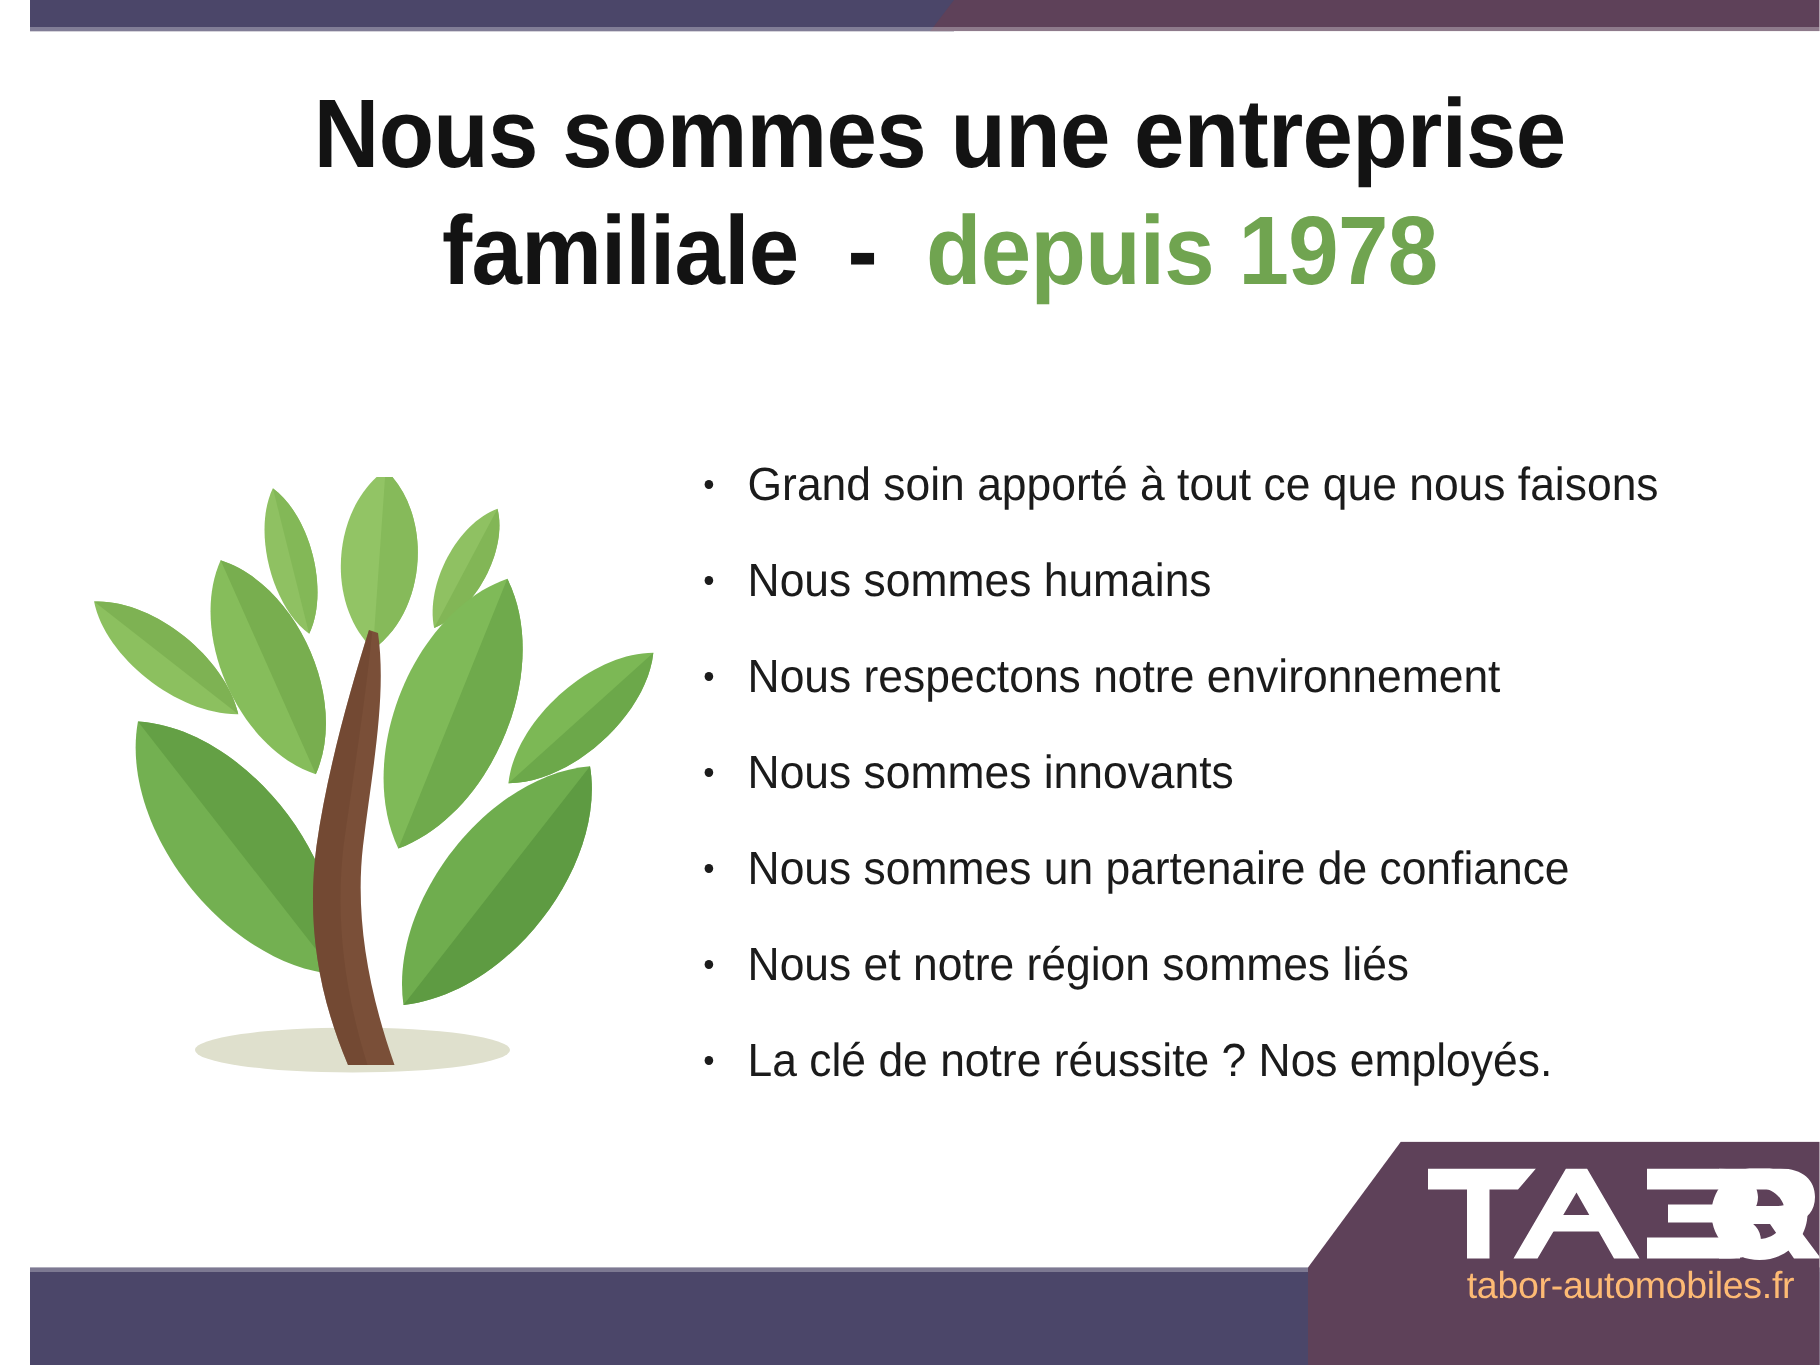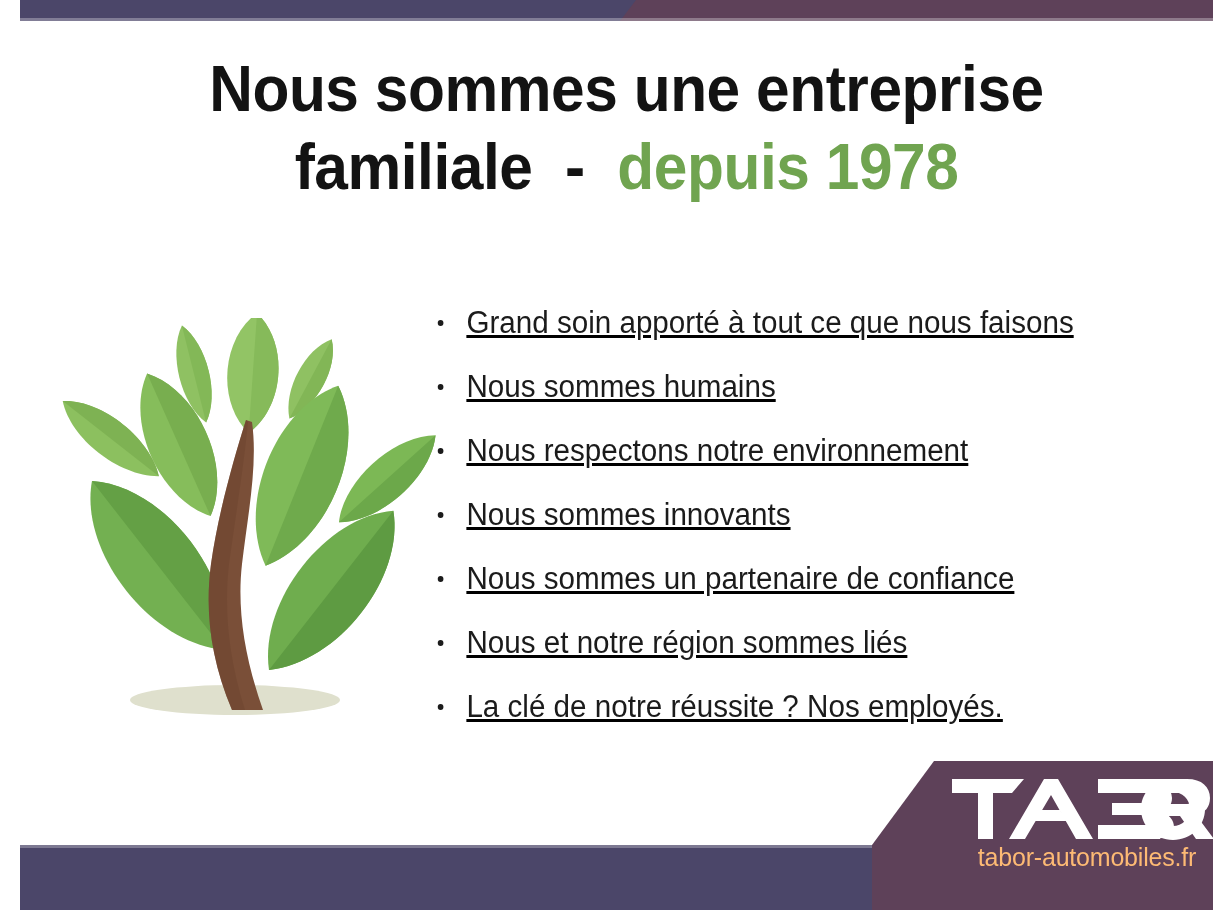--- a/index.html
+++ b/index.html
@@ -119,27 +119,26 @@
     font-family: "Liberation Sans", sans-serif;
     transform: scaleX(0.93);
   }
   .title-line.second { margin-top: 12px; }
   .title-accent { color: #70a450; }
   .title-dash { color: #131313; }
 
   
   .bullets {
     position: absolute;
-    left: 412px;
+    left: 444px;
     top: 291px;
     width: 740px;
     margin: 0;
     padding: 0;
     list-style: none;
-    text-decoration: underline;
   }
   .bullet-item {
     position: relative;
     height: 64px;
     line-height: 64px;
     padding-left: 36px;
     font-size: 31px;
     color: #1b1b1b;
     white-space: nowrap;
     font-family: "Liberation Sans", sans-serif;

